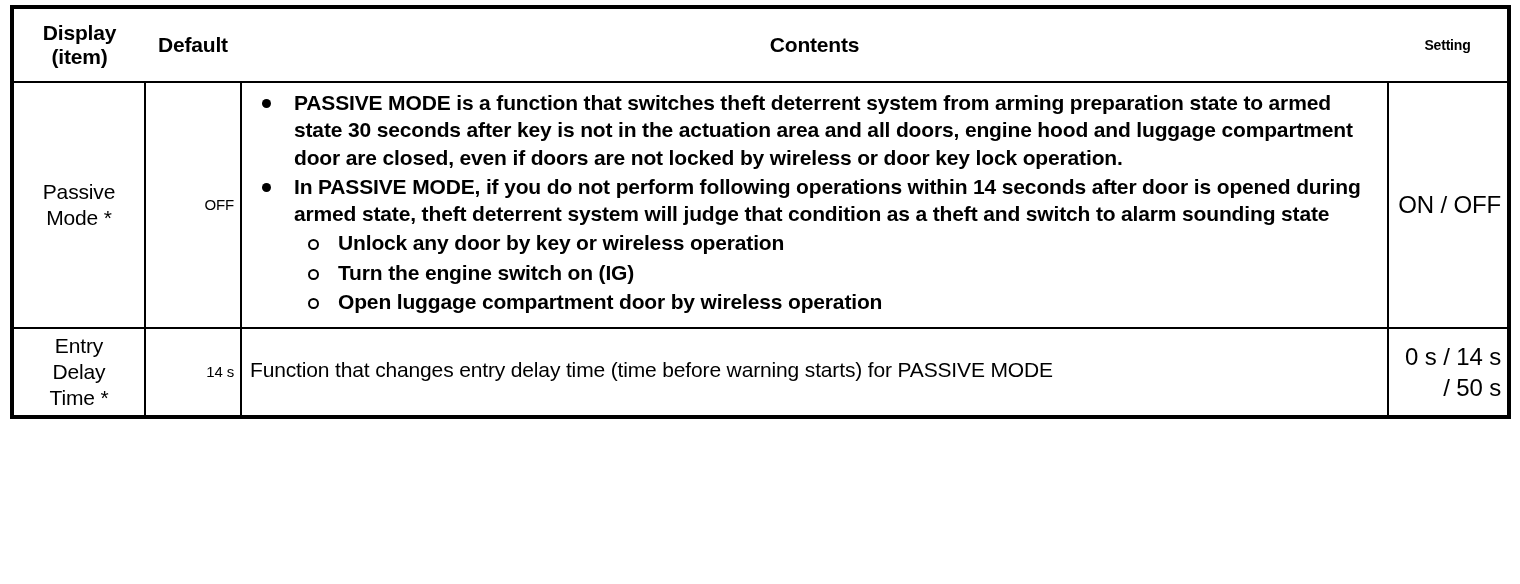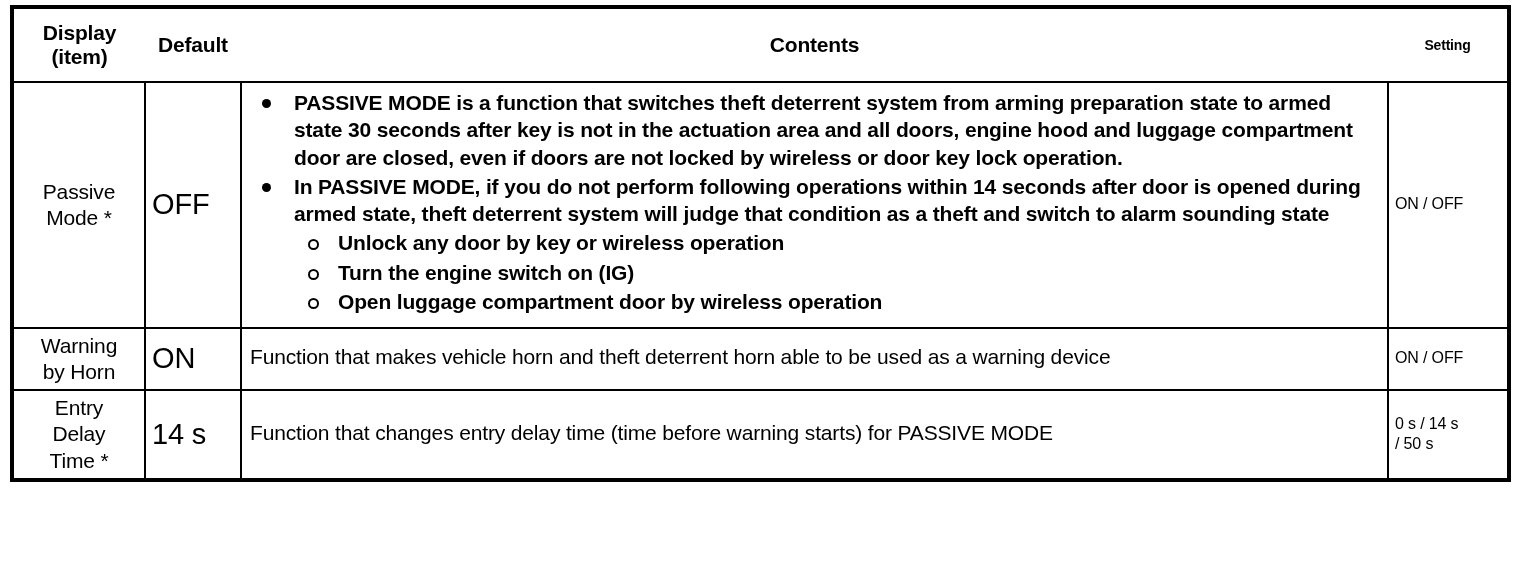--- a/index.html
+++ b/index.html
@@ -69,26 +69,26 @@
     padding: 4px 6px;
     letter-spacing: -0.15px;
   }
 
   td.cell-display {
     text-align: center;
     line-height: 1.25;
     font-size: 21px;
   }
   td.cell-default {
-    text-align: left;
-    font-size: 29px;
+    text-align: right;
+    font-size: 15px;
   }
   td.cell-setting {
-    text-align: left;
-    font-size: 16px;
+    text-align: right;
+    font-size: 24px;
     line-height: 1.3;
   }
   td.cell-contents {
     text-align: left;
     padding: 6px 8px 8px 8px;
     line-height: 1.28;
   }
 
   
   ul.bullets {
@@ -197,29 +197,20 @@
                   <span class="subbullet-circle"></span>
                   <span>Open luggage compartment door by wireless operation</span>
                 </li>
               </ul>
             </li>
           </ul>
         </td>
         <td class="cell-setting">ON / OFF</td>
       </tr>
 
-      <tr>
-        <td class="cell-display">
-          <span class="one-line">Warning</span>
-          <span class="one-line">by Horn</span>
-        </td>
-        <td class="cell-default">ON</td>
-        <td class="cell-contents">Function that makes vehicle horn and theft deterrent horn able to be used as a warning device</td>
-        <td class="cell-setting">ON / OFF</td>
-      </tr>
 
       <tr>
         <td class="cell-display">
           <span class="one-line">Entry</span>
           <span class="one-line">Delay</span>
           <span class="one-line">Time *</span>
         </td>
         <td class="cell-default">14 s</td>
         <td class="cell-contents">Function that changes entry delay time (time before warning starts) for PASSIVE MODE</td>
         <td class="cell-setting">

